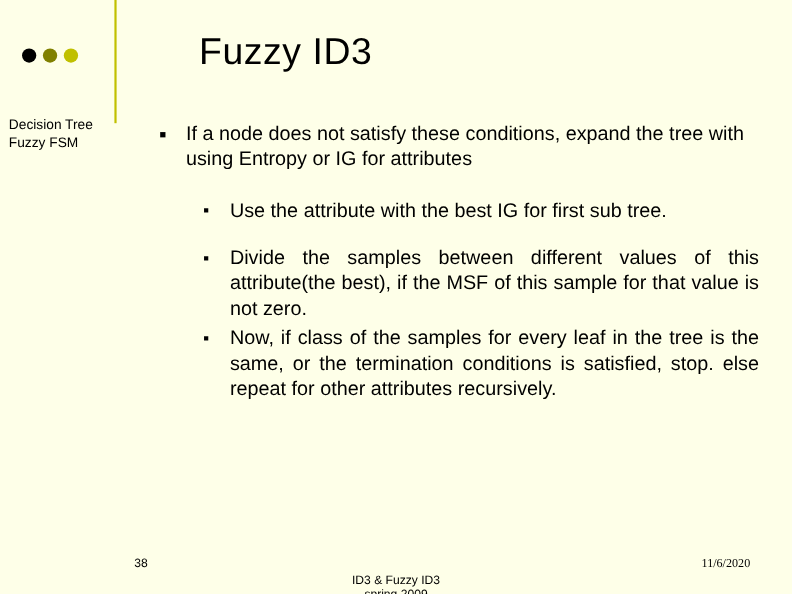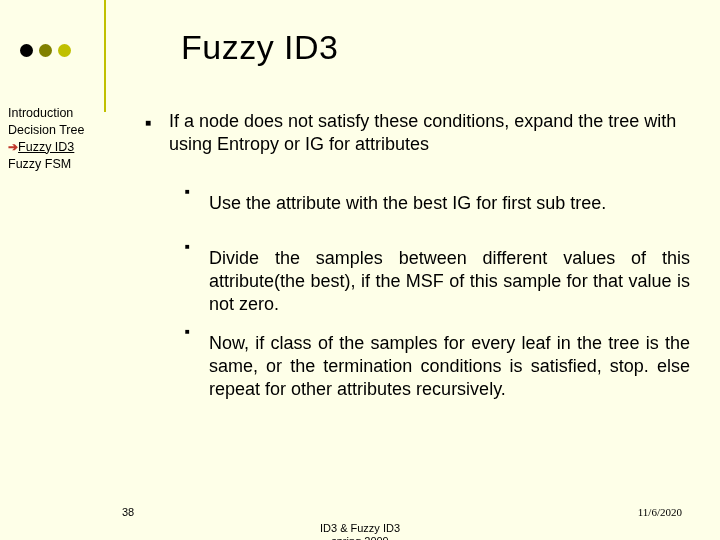--- a/index.html
+++ b/index.html
@@ -81,21 +81,20 @@
     margin-bottom: 20px;
   }
   .sub-item .mark {
     width: 24px;
     font-size: 8px;
     padding-top: 7px;
   }
   .sub-item .txt {
     flex: 1;
     text-align: justify;
-    margin-top: 12px;
   }
   .tight { margin-bottom: 4px; }
   .footer {
     position: absolute;
     bottom: 18px;
     left: 0; right: 0;
     font-size: 11px;
     color: #000;
   }
   .page-num { position: absolute; left: 122px; bottom: 4px; margin-top: 36px; }
@@ -114,25 +113,21 @@
     <span class="dot" style="background:#000000"></span>
     <span class="dot" style="background:#808000"></span>
     <span class="dot" style="background:#c0c000"></span>
   </div>
   <h1 class="title">Fuzzy ID3</h1>
 </div>
 <div class="rule"></div>
 
 <div class="slide-body">
   <div class="sidebar">
-    <div class="item">Introduction</div>
     <div class="item">Decision Tree</div>
-    <div class="item">
-      <span class="arrow">➔</span><span class="active">Fuzzy ID3</span>
-    </div>
     <div class="item">Fuzzy FSM</div>
   </div>
 
   <div class="content">
     <div class="bullet-row">
       <div class="mark">■</div>
       <div class="txt">If a node does not satisfy these conditions, expand the tree with using Entropy or IG for attributes</div>
     </div>
     <div class="sub-list">
       <div class="sub-item">

